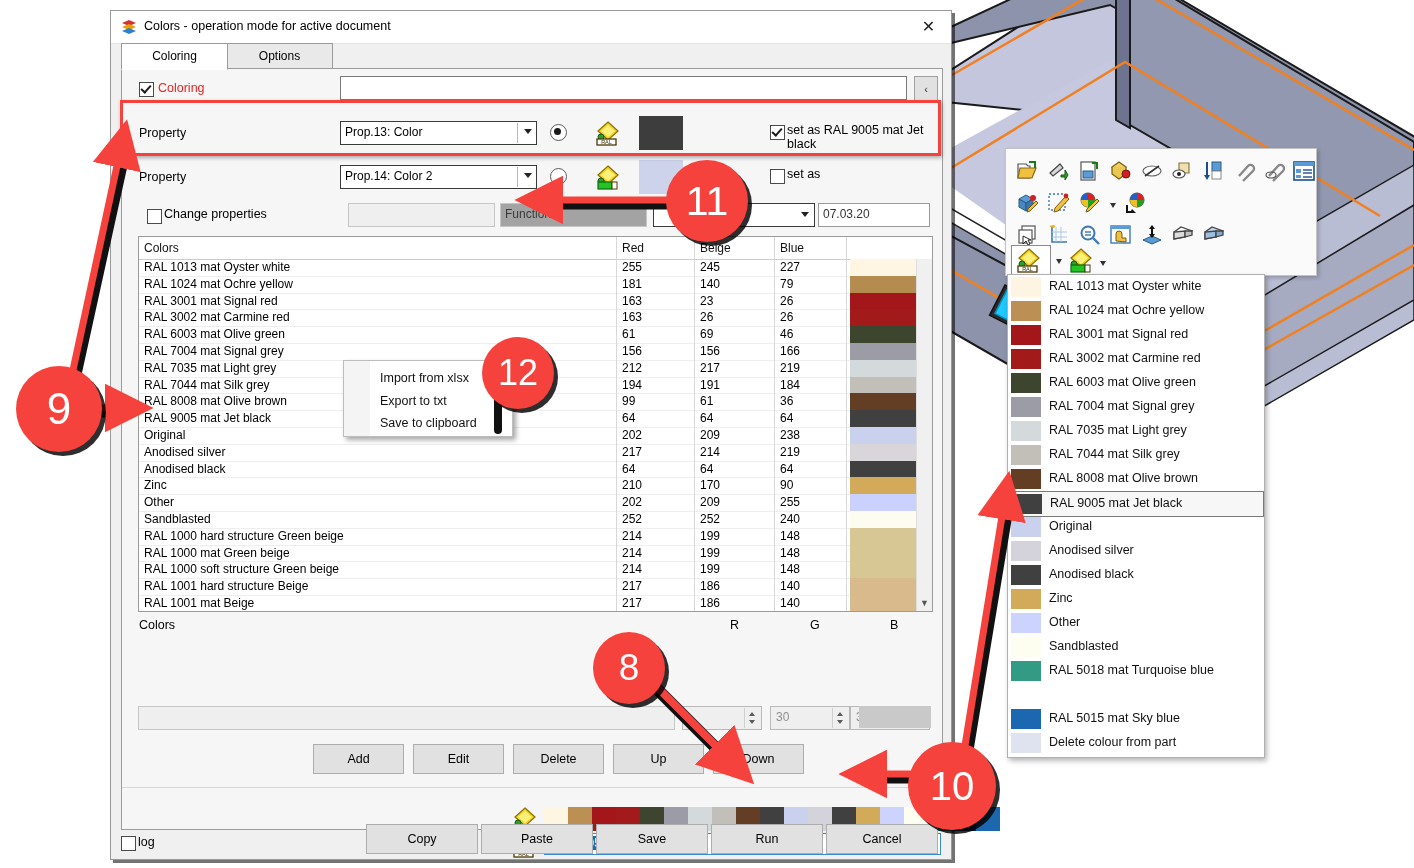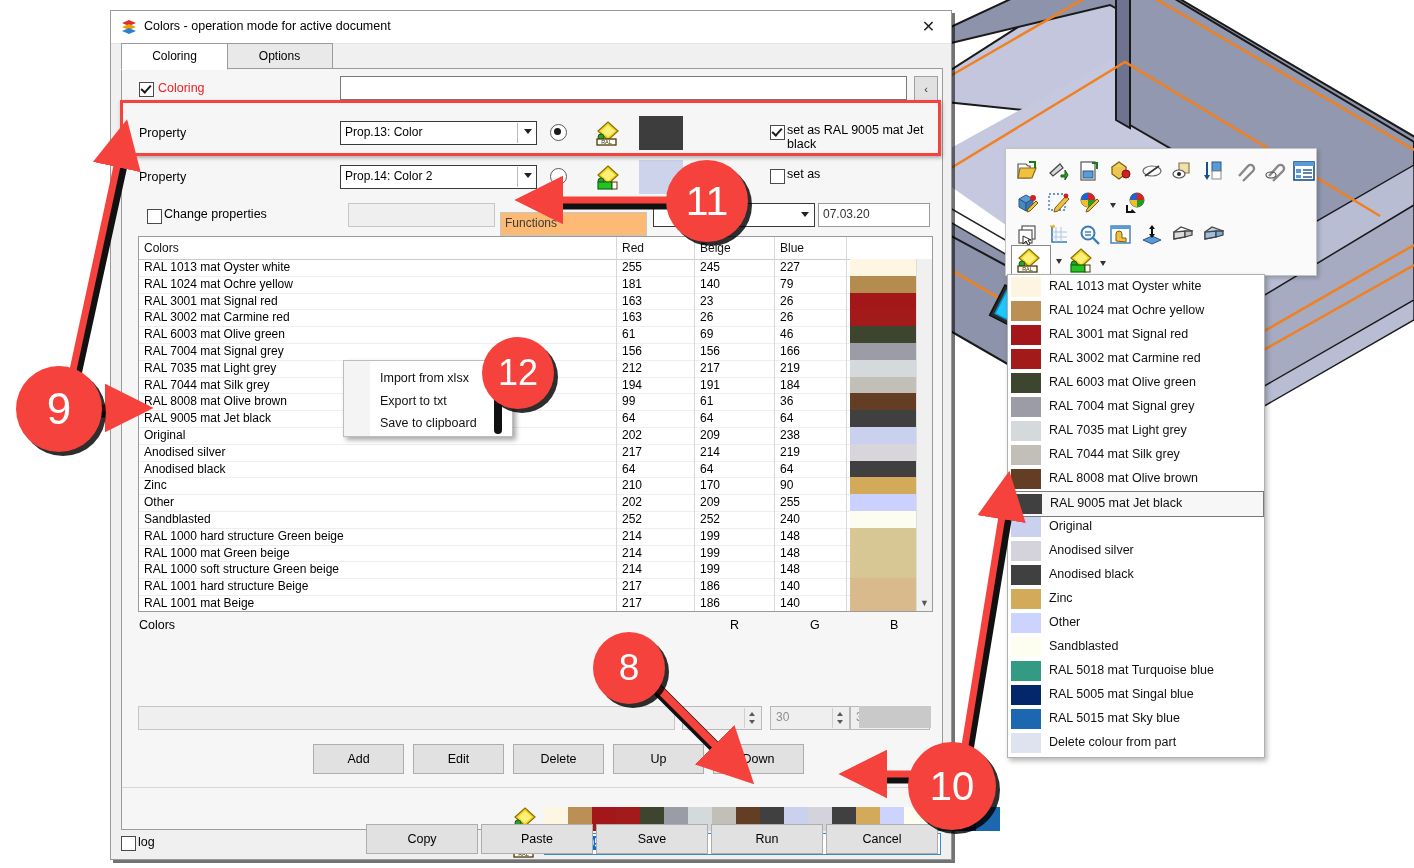--- a/index.html
+++ b/index.html
@@ -71,21 +71,21 @@
   .setas-cb{position:absolute;left:648px;top:14px;}
   .setas-label{position:absolute;left:665px;top:12px;font-size:12.5px;}
 
   
   #change-row{position:absolute;left:8px;top:130px;width:818px;height:36px;}
   #cb-change{position:absolute;left:17px;top:10px;}
   #change-label{position:absolute;left:34px;top:8px;font-size:12.5px;}
   #cp-field1{position:absolute;left:218px;top:4px;width:145px;height:22px;
     background:#efefef;border:1px solid #c6c6c6;}
   #cp-field2{position:absolute;left:370px;top:4px;width:145px;height:22px;
-    background:#fdba74;border:1px solid #c6c6c6;margin-top:9px;}
+    background:#a3a3a3;border:1px solid #c6c6c6;}
   #cp-field2 .txt{position:absolute;left:4px;top:3px;color:#3a3a3a;font-size:12px;}
   #cp-combo{position:absolute;left:523px;top:4px;width:160px;height:22px;
     background:#fff;border:1px solid #3a3a3a;cursor:pointer;}
   #cp-combo .arrow{position:absolute;right:5px;top:8px;width:0;height:0;
     border-left:4px solid transparent;border-right:4px solid transparent;border-top:5px solid #222;}
   #cp-date{position:absolute;left:688px;top:4px;width:110px;height:22px;
     background:#fff;border:1px solid #9a9a9a;}
   #cp-date .txt{position:absolute;left:4px;top:3px;font-size:12px;color:#333;}
 
   
@@ -811,24 +811,20 @@
       <span class="lb">Other</span>
     </div>
     <div class="ddi" style="top: 360px;">
       <span class="sw" style="background: rgb(253, 253, 240);"></span>
       <span class="lb">Sandblasted</span>
     </div>
     <div class="ddi" style="top: 384px;">
       <span class="sw" style="background: rgb(51, 155, 132);"></span>
       <span class="lb">RAL 5018 mat Turquoise blue</span>
     </div>
-    <div class="ddi" style="top: 408px;">
-      <span class="sw" style="background: rgb(4, 39, 107);"></span>
-      <span class="lb">RAL 5005 mat Singal blue</span>
-    </div>
     <div class="ddi" style="top: 432px;">
       <span class="sw" style="background: rgb(27, 104, 176);"></span>
       <span class="lb">RAL 5015 mat Sky blue</span>
     </div>
     <div class="ddi" style="top: 456px;">
       <span class="sw" style="background: rgb(223, 227, 239);"></span>
       <span class="lb">Delete colour from part</span>
     </div>
   </div>
 

